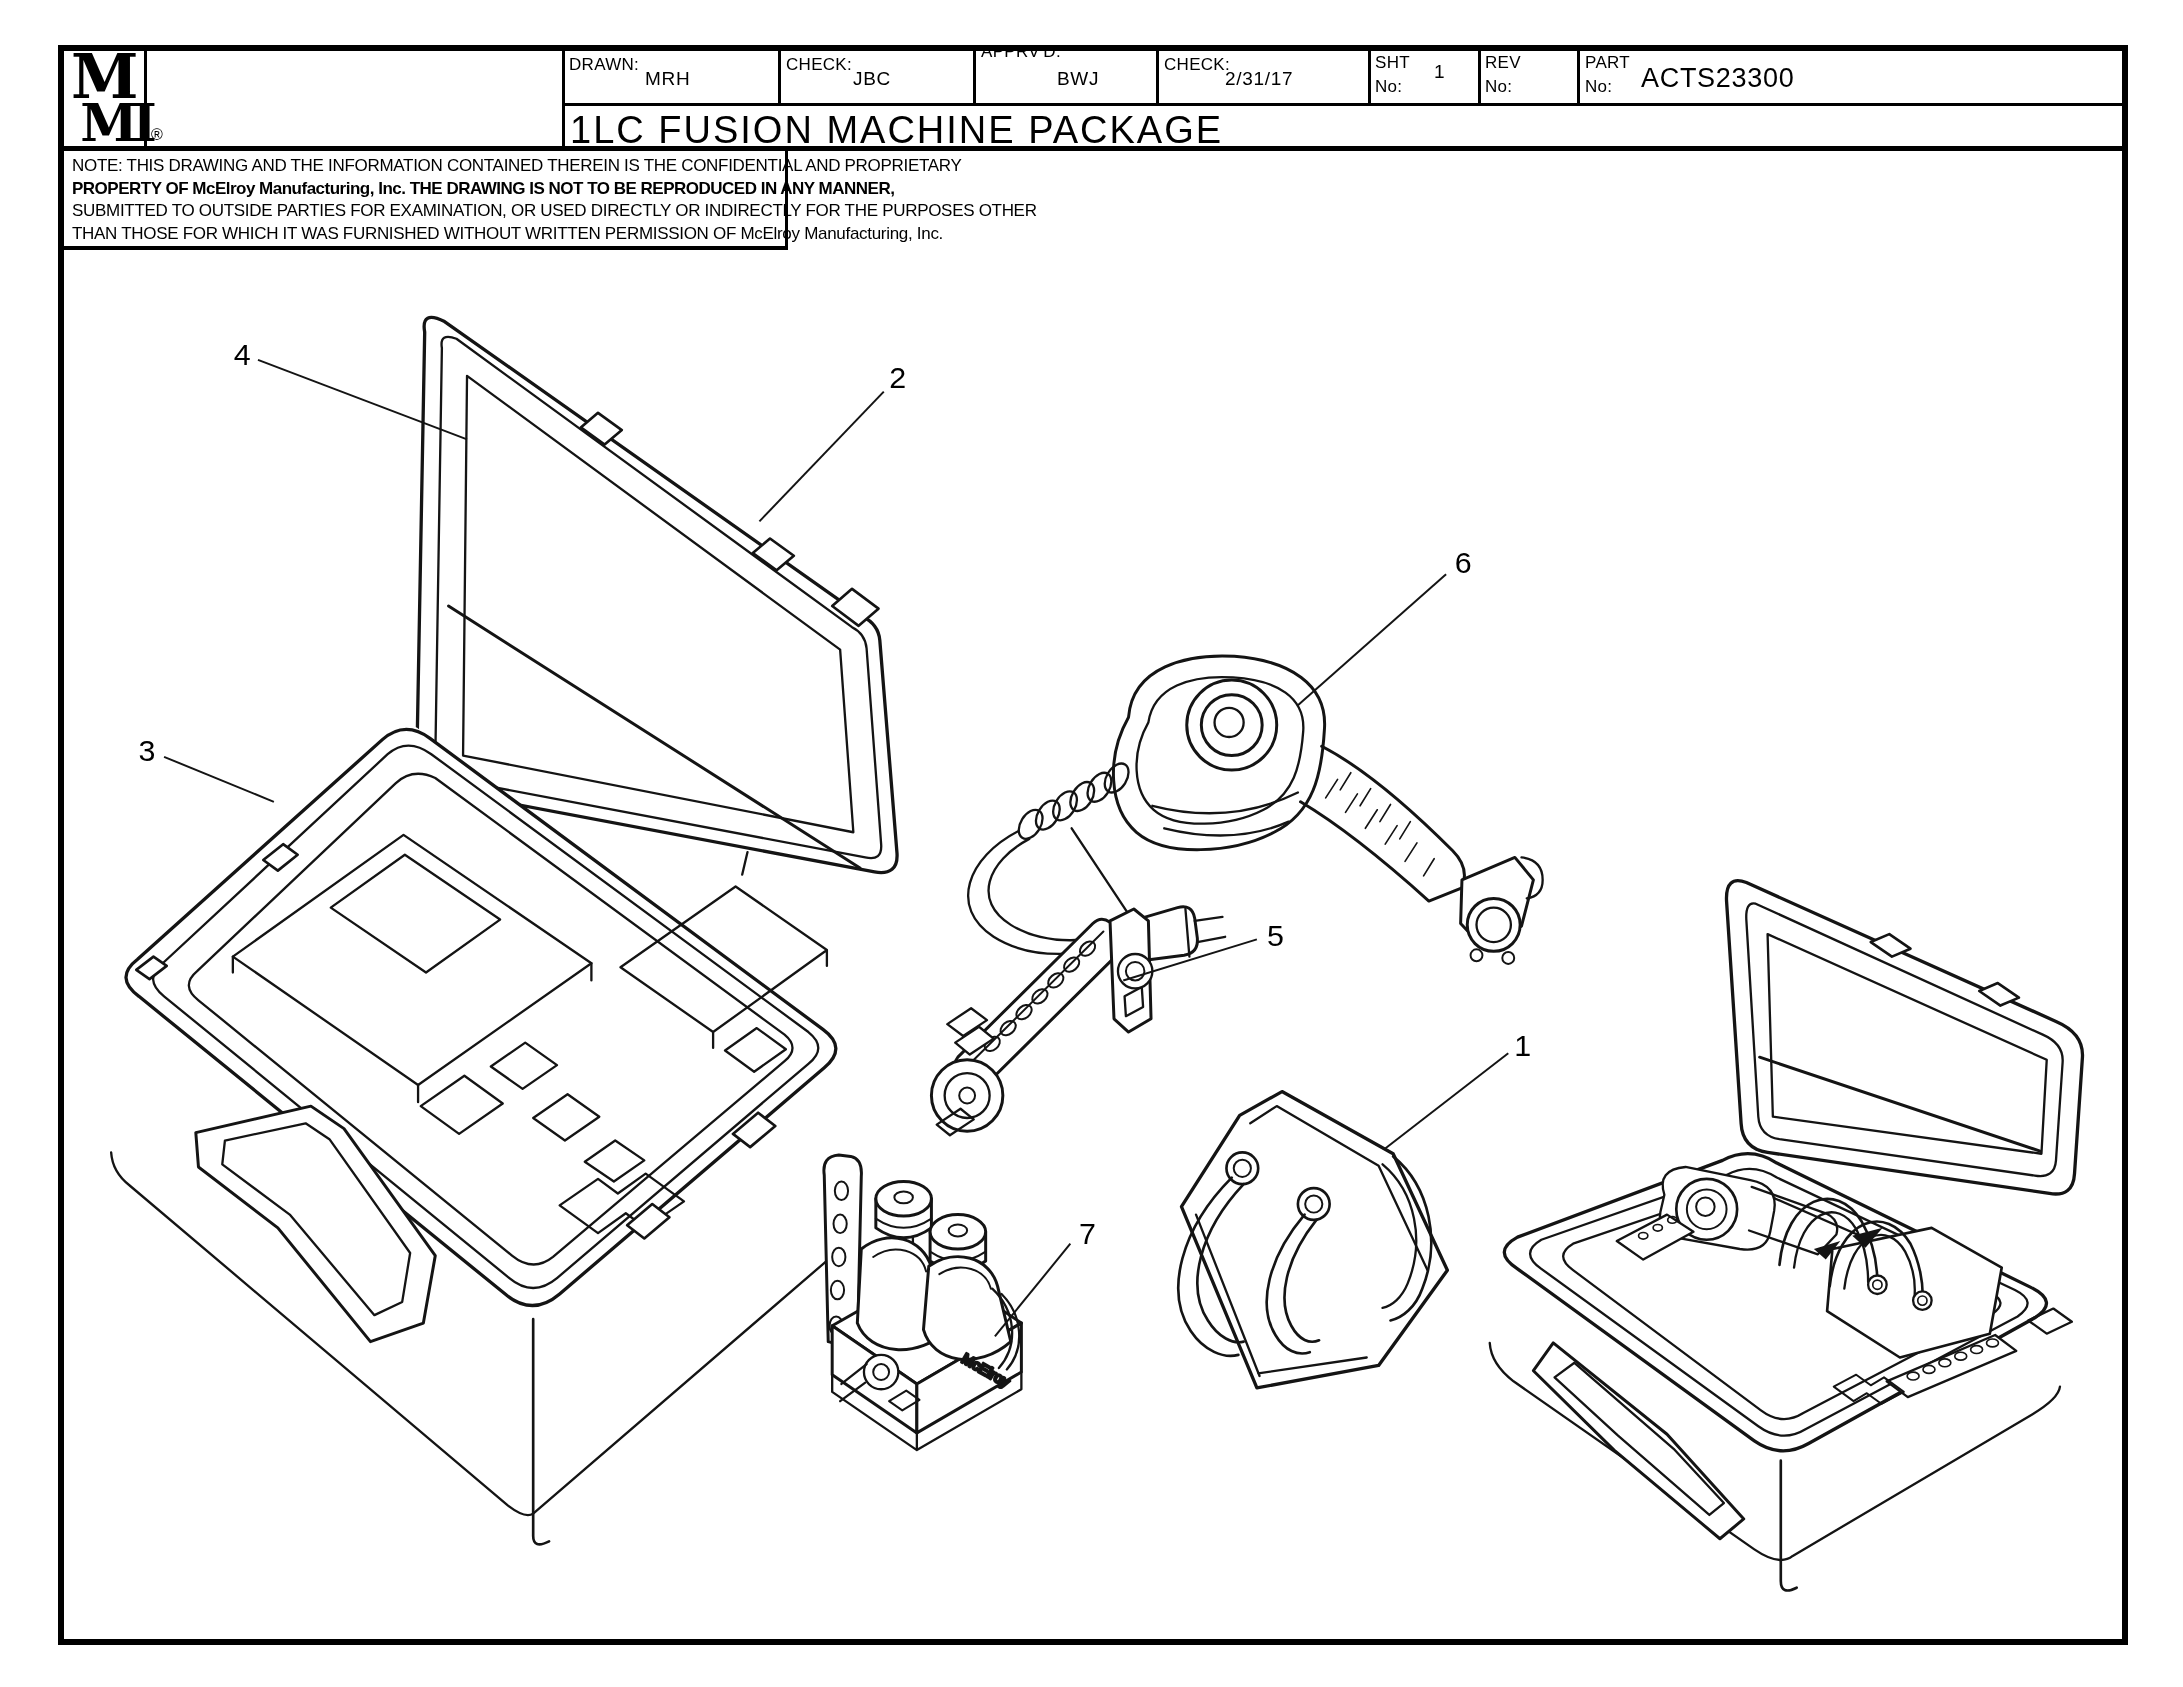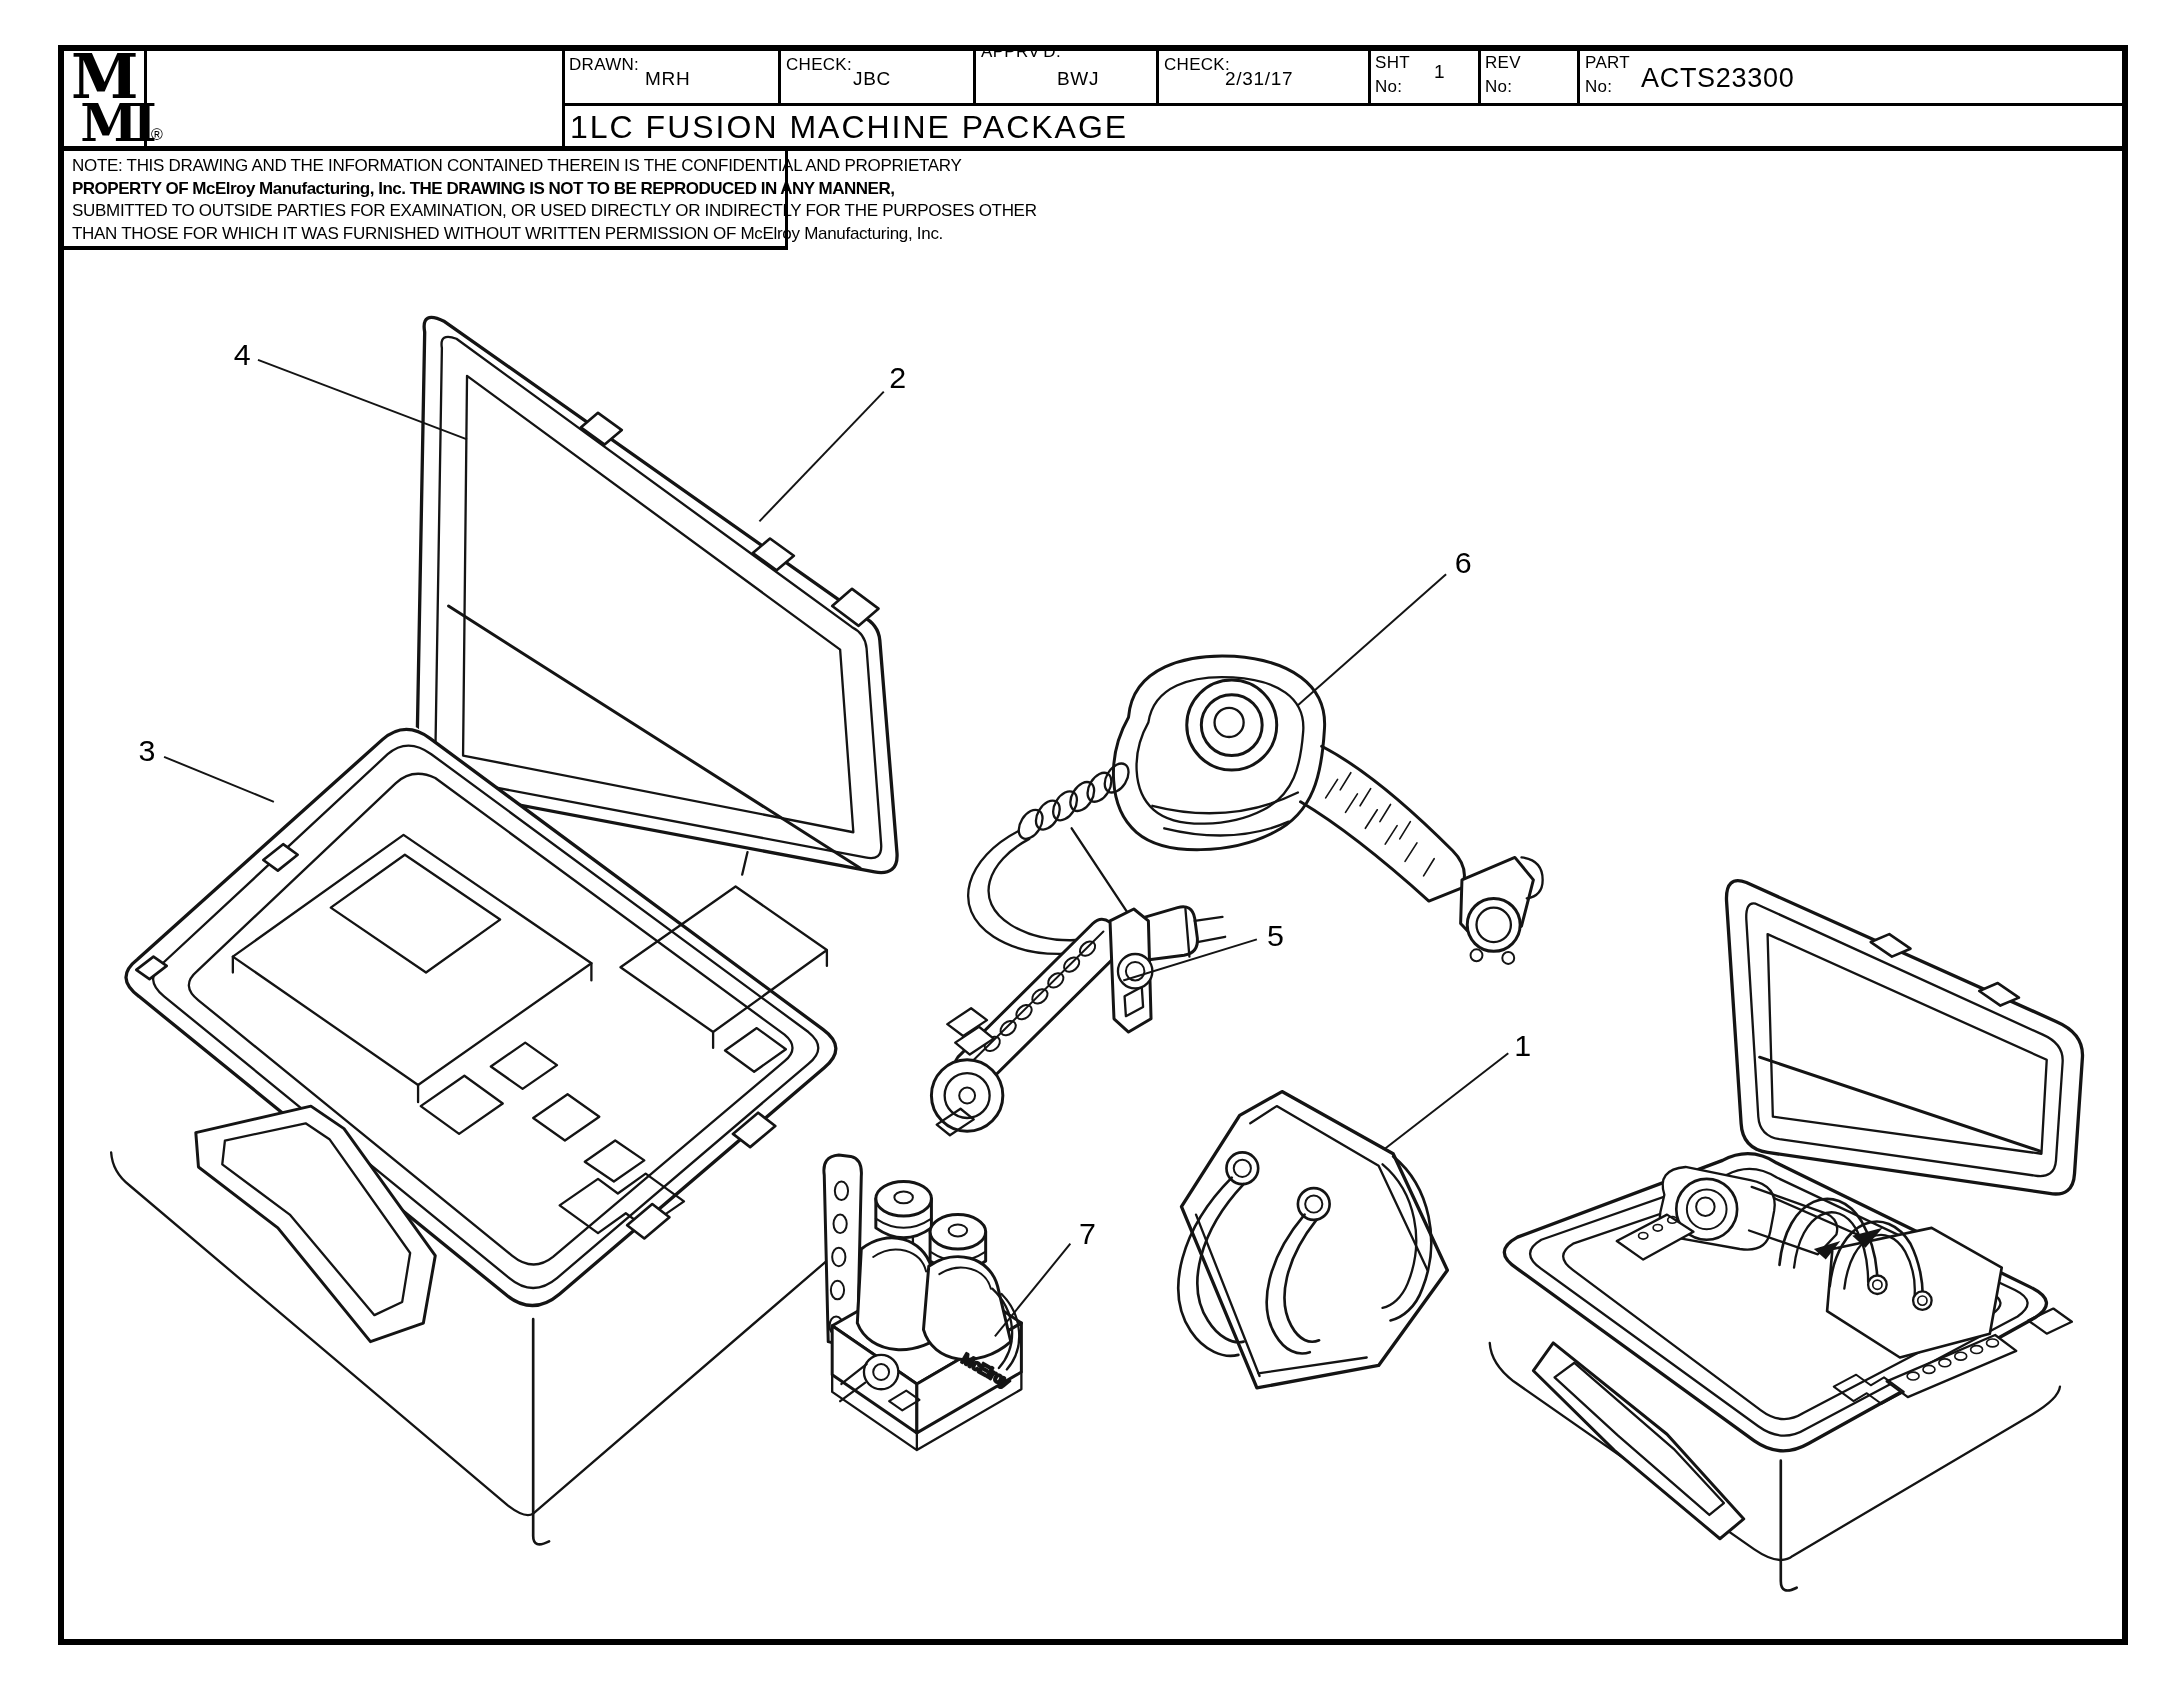--- a/index.html
+++ b/index.html
@@ -17,21 +17,21 @@
   .company-line{position:absolute;width:100%;text-align:center;}
   .company-name{top:0px;font-size:28px;}
   .company-tagline{top:34px;font-size:26.5px;}
   .company-loc{top:69px;font-size:22px;}
   .company-rule{position:absolute;left:12px;right:6.6px;height:2px;background:#000;}
   .rule1{top:30px;}
   .rule2{top:65px;}
   .rmark{left:151px;top:126px;font-size:16px;}
   .cell-label{font-size:17px;letter-spacing:0.3px;text-align:center;}
   .cell-value{font-size:19px;letter-spacing:0.7px;}
-  .drawing-title{left:570px;top:109px;font-size:32px;letter-spacing:2px;}
+  .drawing-title{left:570px;top:109px;font-size:38px;letter-spacing:2px;}
   
   .note-box{left:64px;top:151px;width:713px;height:91px;border-right:3.3px solid #000;
             border-bottom:4px solid #000;padding:4px 0 0 8px;}
   .note-line{font-size:17px;line-height:22.5px;white-space:nowrap;letter-spacing:-0.3px;}
   .note-line:nth-child(2){font-weight:bold;letter-spacing:-0.5px;}
   svg text{font-family:"Liberation Sans",sans-serif;}
   .callout-num{font-size:46px;fill:#000;}
   .machine-text{font-size:22px;fill:#000;}
 </style>
 </head>

